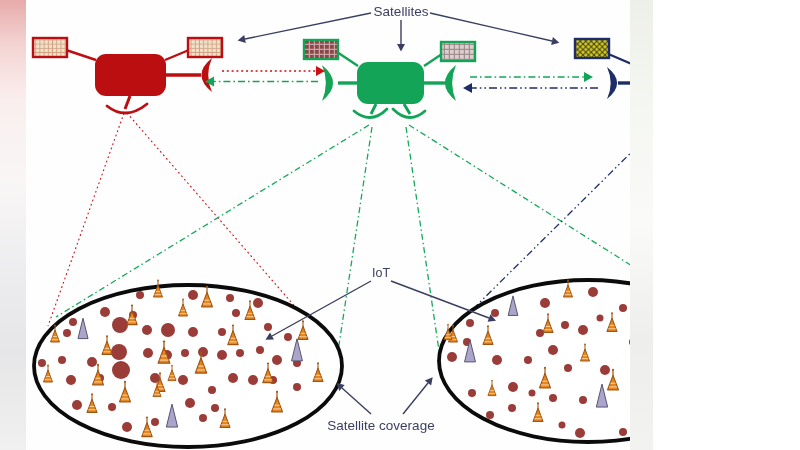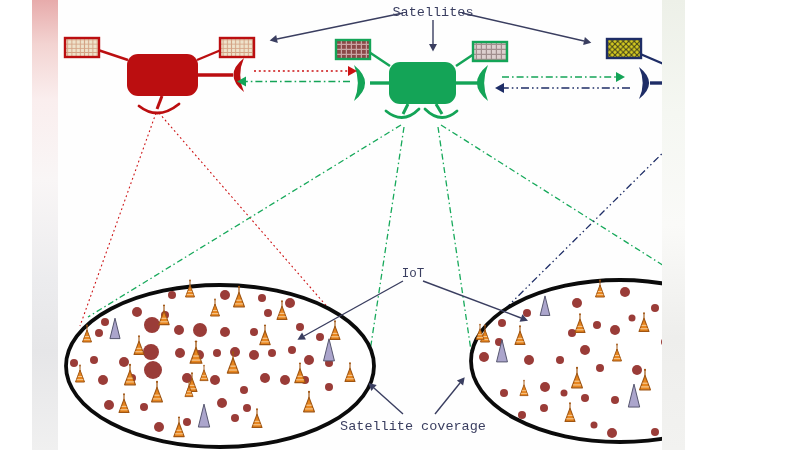--- a/index.html
+++ b/index.html
@@ -1,17 +1,17 @@
 <!DOCTYPE html>
 <html><head>
 <meta charset="utf-8">
 <style>
   html,body{margin:0;padding:0;background:#ffffff;}
   .stage{position:relative;width:653px;height:450px;background:#FEFEFE;overflow:hidden;
-         font-family:Liberation Mono, monospace;margin-left:32px;}
+         font-family:Liberation Sans, sans-serif;}
   .edge-left{position:absolute;left:0;top:0;width:26px;height:450px;
     background:linear-gradient(180deg,#e7abab 0%,#f3d4d2 10%,#faeeee 22%,#f9f6f6 40%,#ececee 62%,#e6e6e8 78%,#f0f0f0 100%);}
   .edge-right{position:absolute;right:0;top:0;width:23px;height:450px;
     background:linear-gradient(180deg,#edf0e8 0%,#f5f7f2 25%,#fafaf8 50%,#eeeeec 75%,#f2f2f0 100%);}
   svg.scene{position:absolute;left:0;top:0;}
   text.lbl{fill:#3A3E60;}
 </style>
 </head>
 <body>
 

